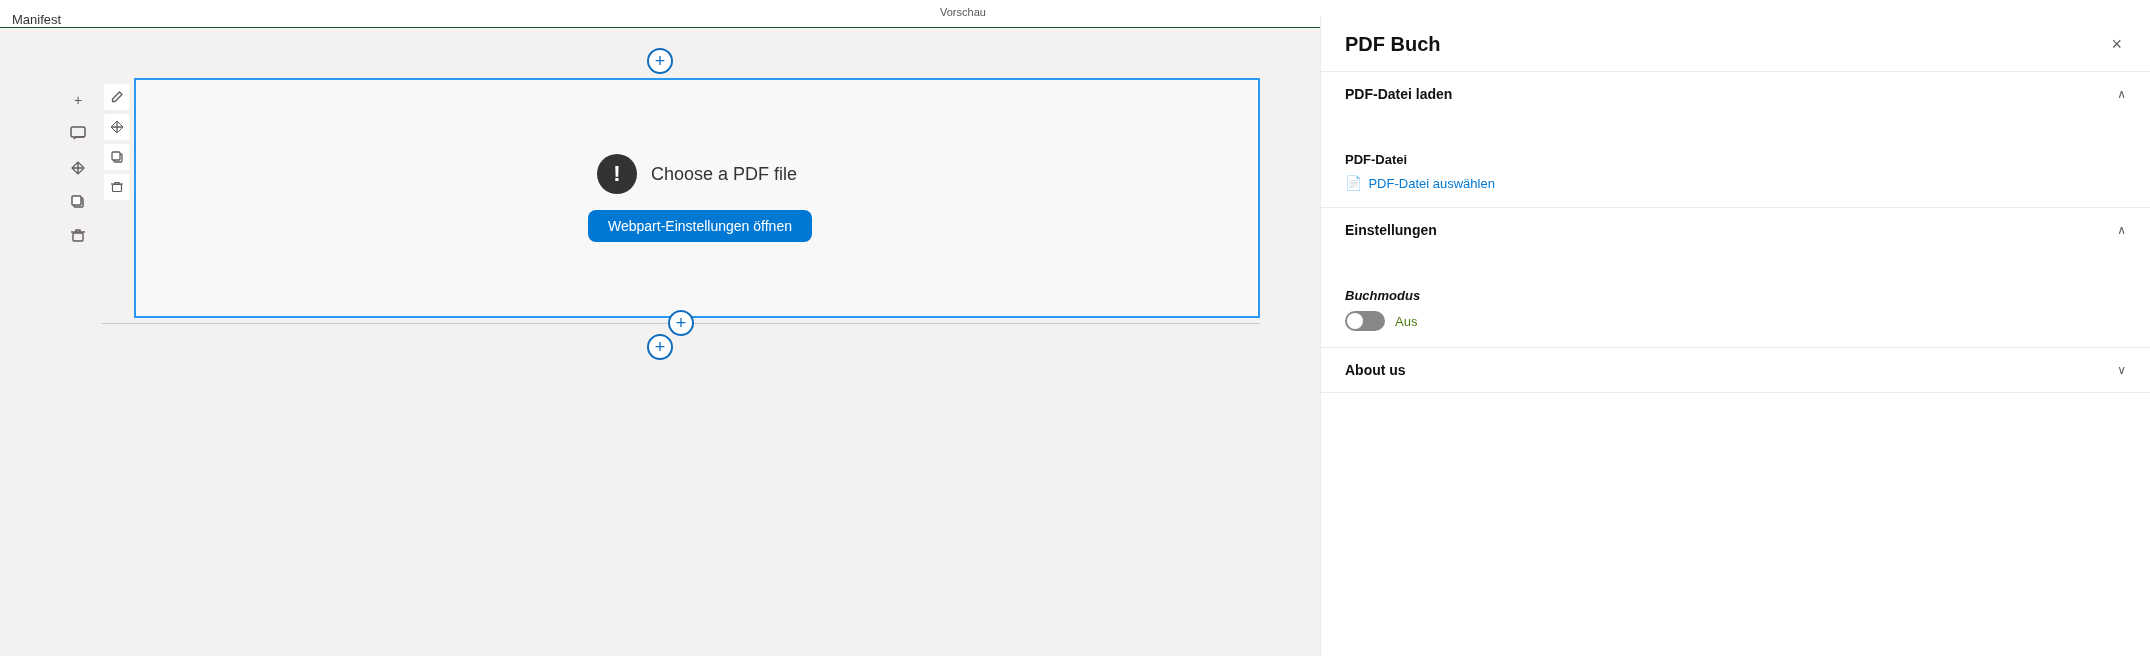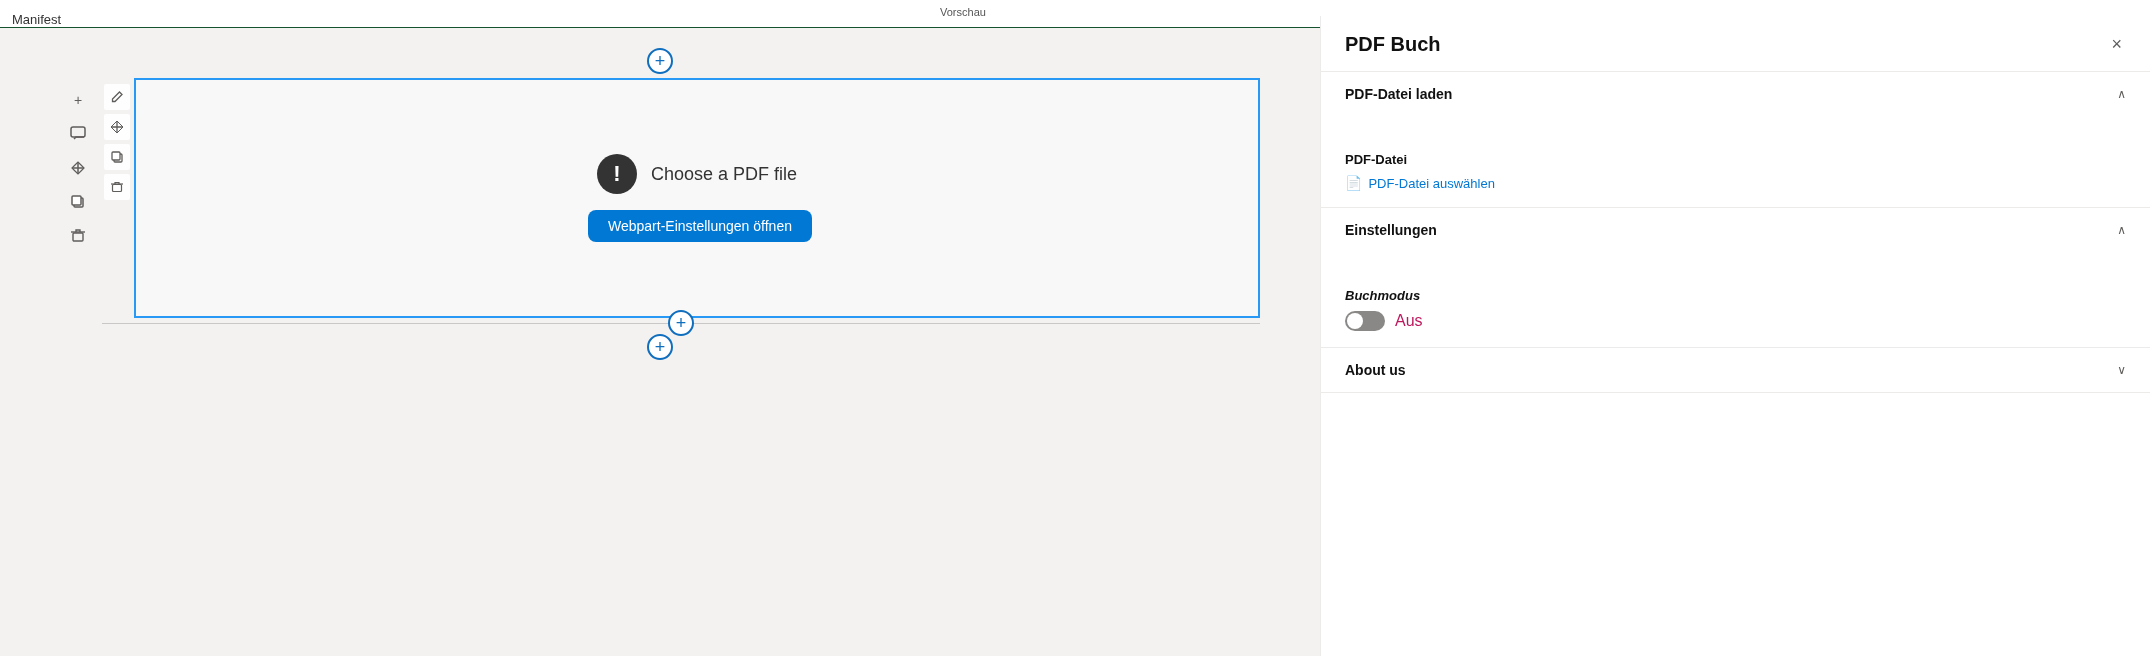--- a/index.html
+++ b/index.html
@@ -311,22 +311,22 @@
       width: 16px;
       height: 16px;
       background: #fff;
       border-radius: 50%;
       top: 2px;
       left: 2px;
       transition: left 0.2s;
     }
 
     .toggle-off-label {
-      font-size: 16px;
-      color: #be185d;
+      font-size: 13px;
+      color: #4d7c0f;
     }
 
     
     .about-section-header {
       display: flex;
       align-items: center;
       justify-content: space-between;
       padding: 14px 24px;
       cursor: pointer;
     }

